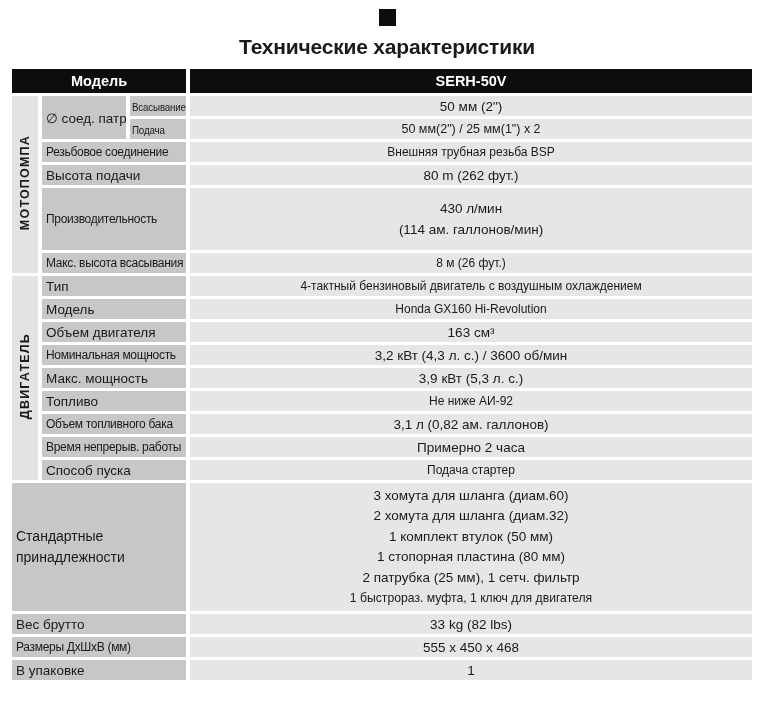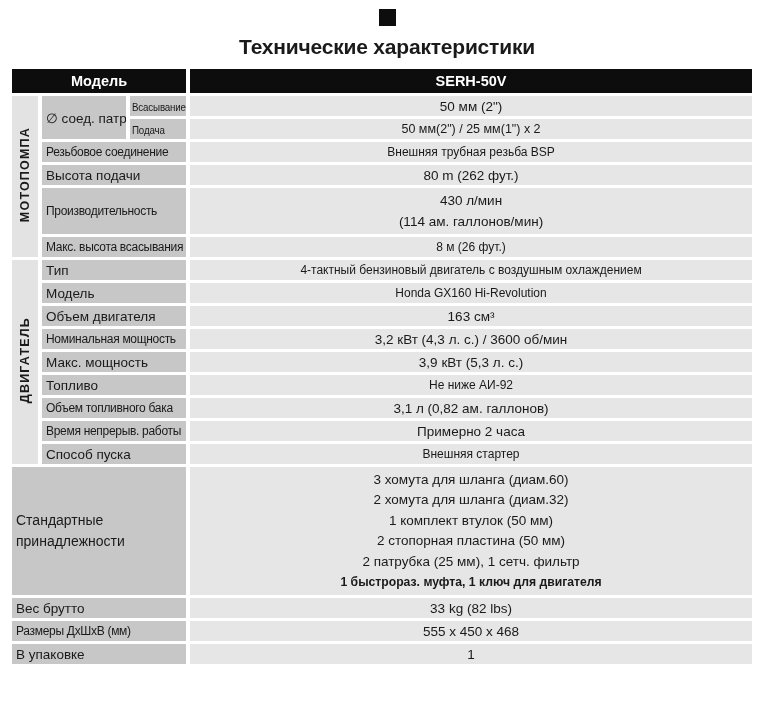--- a/index.html
+++ b/index.html
@@ -40,21 +40,21 @@
   td.sub span{
     display:inline-block;font-size:11.5px;letter-spacing:-0.2px;
     transform:scaleX(.85);transform-origin:0 50%;white-space:nowrap;
   }
   td.val{background:var(--value_bg);text-align:center;padding:1px 6px;}
   td.val.sm{font-size:12.5px;}
   td.val.md{font-size:13.5px;}
   td.val.lg{font-size:12px;}
   td.val .line{line-height:21px;}
   td.val.many .line{line-height:20.5px;font-size:13.5px;}
-  td.val.many .line:last-child{font-size:12.2px;font-weight:bold;}
+  td.val.many .line:last-child{font-size:12.2px;}
 </style>
 </head>
 <body>
 
 <div class="title-bar">
   <span class="title-square"></span>
   <span class="title-text">Технические характеристики</span>
 </div>
 
 <table class="spec">
@@ -82,21 +82,21 @@
         <td class="val sm">50 мм(2") / 25 мм(1") х 2</td>
       </tr>
       <tr>
         <td class="lbl cond" colspan="2">Резьбовое соединение</td>
         <td class="val lg">Внешняя трубная резьба BSP</td>
       </tr>
       <tr>
         <td class="lbl" colspan="2">Высота подачи</td>
         <td class="val md">80 m (262 фут.)</td>
       </tr>
-      <tr style="height: 46px;">
+      <tr style="height: 62px;">
         <td class="lbl cond" colspan="2">Производительность</td>
         <td class="val md">
           <div class="line">430 л/мин</div>
           <div class="line">(114 ам. галлонов/мин)</div>
         </td>
       </tr>
       <tr>
         <td class="lbl cond" colspan="2">Макс. высота всасывания</td>
         <td class="val lg">8 м (26 фут.)</td>
       </tr>
@@ -128,29 +128,29 @@
       <tr>
         <td class="lbl cond" colspan="2">Объем топливного бака</td>
         <td class="val md">3,1 л (0,82 ам. галлонов)</td>
       </tr>
       <tr>
         <td class="lbl cond" colspan="2">Время непрерыв. работы</td>
         <td class="val md">Примерно 2 часа</td>
       </tr>
       <tr>
         <td class="lbl" colspan="2">Способ пуска</td>
-        <td class="val lg">Внешняя стартер</td>
+        <td class="val lg">Подача стартер</td>
       </tr>
       <tr style="height: 128px;">
         <td class="lbl wraplbl" colspan="3">Стандартные принадлежности</td>
         <td class="val md many">
           <div class="line">3 хомута для шланга  (диам.60)</div>
           <div class="line">2 хомута для шланга  (диам.32)</div>
           <div class="line">1 комплект втулок  (50 мм)</div>
-          <div class="line">2 стопорная пластина (50 мм)</div>
+          <div class="line">1 стопорная пластина (80 мм)</div>
           <div class="line">2 патрубка (25 мм), 1 сетч. фильтр</div>
           <div class="line">1 быстрораз. муфта, 1 ключ для двигателя</div>
         </td>
       </tr>
       <tr>
         <td class="lbl" colspan="3">Вес брутто</td>
         <td class="val md">33 kg (82 lbs)</td>
       </tr>
       <tr>
         <td class="lbl cond" colspan="3">Размеры ДхШхВ (мм)</td>

